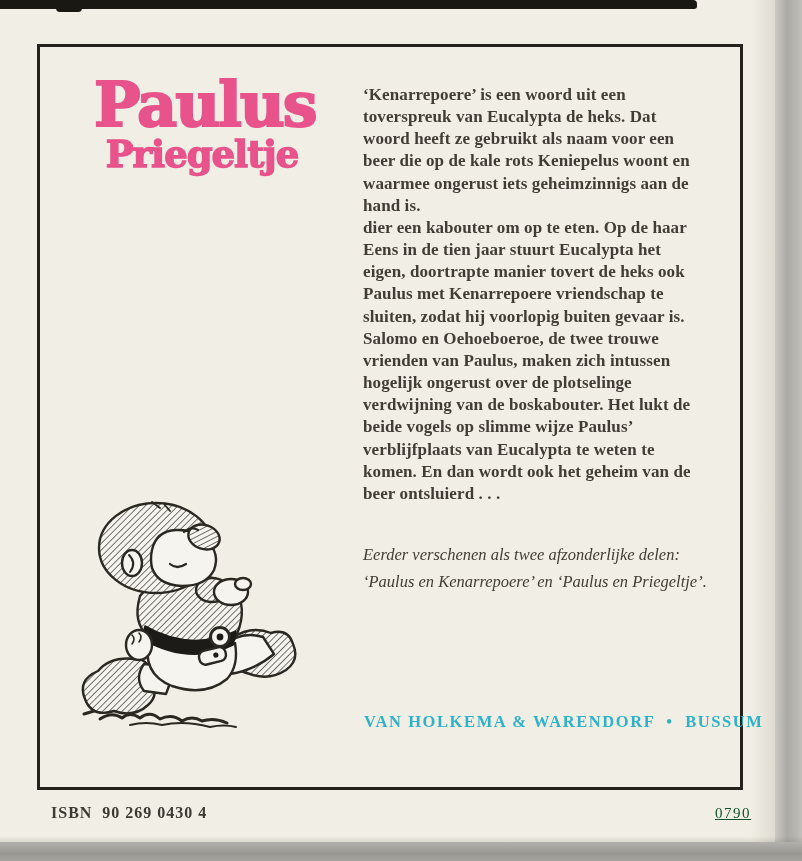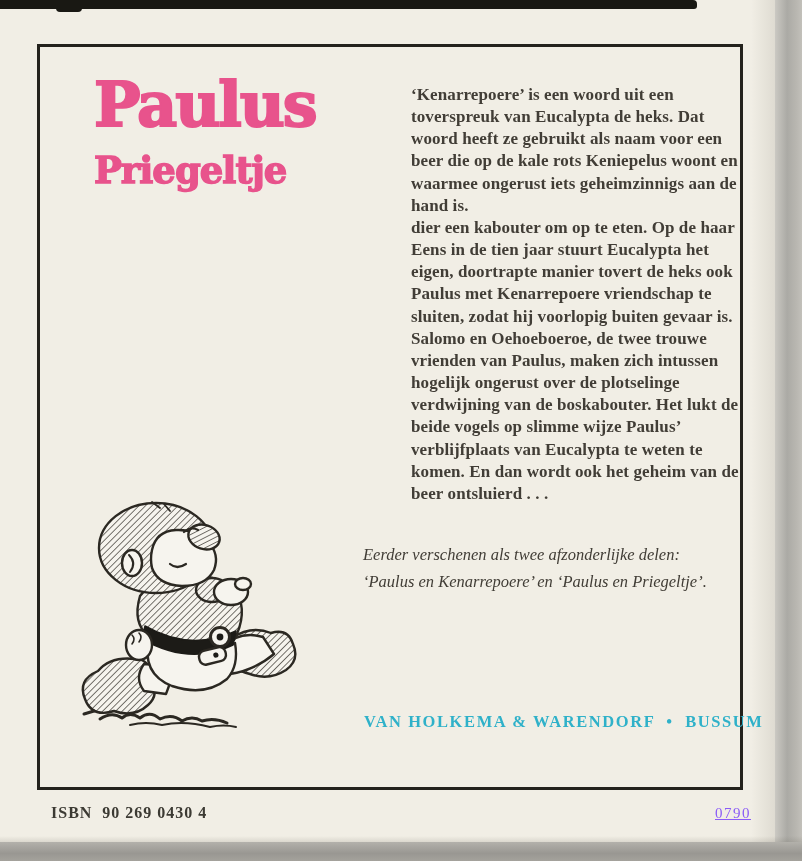--- a/index.html
+++ b/index.html
@@ -30,34 +30,34 @@
     background:linear-gradient(rgba(60,55,40,0),rgba(60,55,40,0.12));}
   .scan-bottom{position:absolute;left:0;bottom:0;width:100%;height:19px;
     background:linear-gradient(#b3b1ab,#999792 60%,#a4a29c);}
   
   .frame{position:absolute;left:37px;top:44px;width:706px;height:746px;border:3px solid var(--frame);}
   
   .title{position:absolute;left:94px;top:76px;width:216px;color:var(--title-pink);
     font-family:"DejaVu Serif","Liberation Serif",serif;font-weight:bold;text-align:left;}
   .title .t1{font-size:62px;line-height:58px;letter-spacing:-2px;-webkit-text-stroke:2px var(--title-pink);}
   .title .t2{font-size:33px;line-height:34px;margin-top:9px;padding-left:30px;text-align:center;-webkit-text-stroke:1.4px var(--title-pink);}
-  .title .t3{font-size:37px;line-height:38px;margin-top:17px;text-align:left;letter-spacing:-1px;-webkit-text-stroke:1.4px var(--title-pink);}
+  .title .t3{font-size:37px;line-height:38px;margin-top:1px;text-align:center;letter-spacing:-1px;-webkit-text-stroke:1.4px var(--title-pink);}
   
   .blurb{position:absolute;left:363px;top:84px;width:352px;font-size:17px;font-weight:700;
     letter-spacing:.1px;}
-  .blurb .line{white-space:pre;line-height:22.15px;margin-left:48px;}
+  .blurb .line{white-space:pre;line-height:22.15px;}
   
   .note{position:absolute;left:363px;top:541px;width:352px;font-size:16.5px;font-style:italic;font-weight:500;}
   .note .line{white-space:pre;line-height:27px;}
   
   .publisher{position:absolute;left:364px;top:712px;font-size:16.5px;font-weight:700;
     letter-spacing:1.6px;color:var(--publisher-cyan);white-space:pre;}
   
   .isbn{position:absolute;left:51px;top:804px;font-size:16px;font-weight:600;letter-spacing:1px;white-space:pre;color:#3c3a33;}
-  .code{position:absolute;left:715px;top:805px;font-size:15px;letter-spacing:1.5px;color:#8b5cf6;text-decoration:underline;}
+  .code{position:absolute;left:715px;top:805px;font-size:15px;letter-spacing:1.5px;color:#14532d;text-decoration:underline;}
   
   .illu{position:absolute;left:60px;top:480px;width:280px;height:260px;}
 </style>
 </head>
 <body>
 
 <div class="scan-top"></div>
 <div class="scan-top-nub"></div>
 <div class="scan-right-soft"></div>
 <div class="scan-right"></div>

